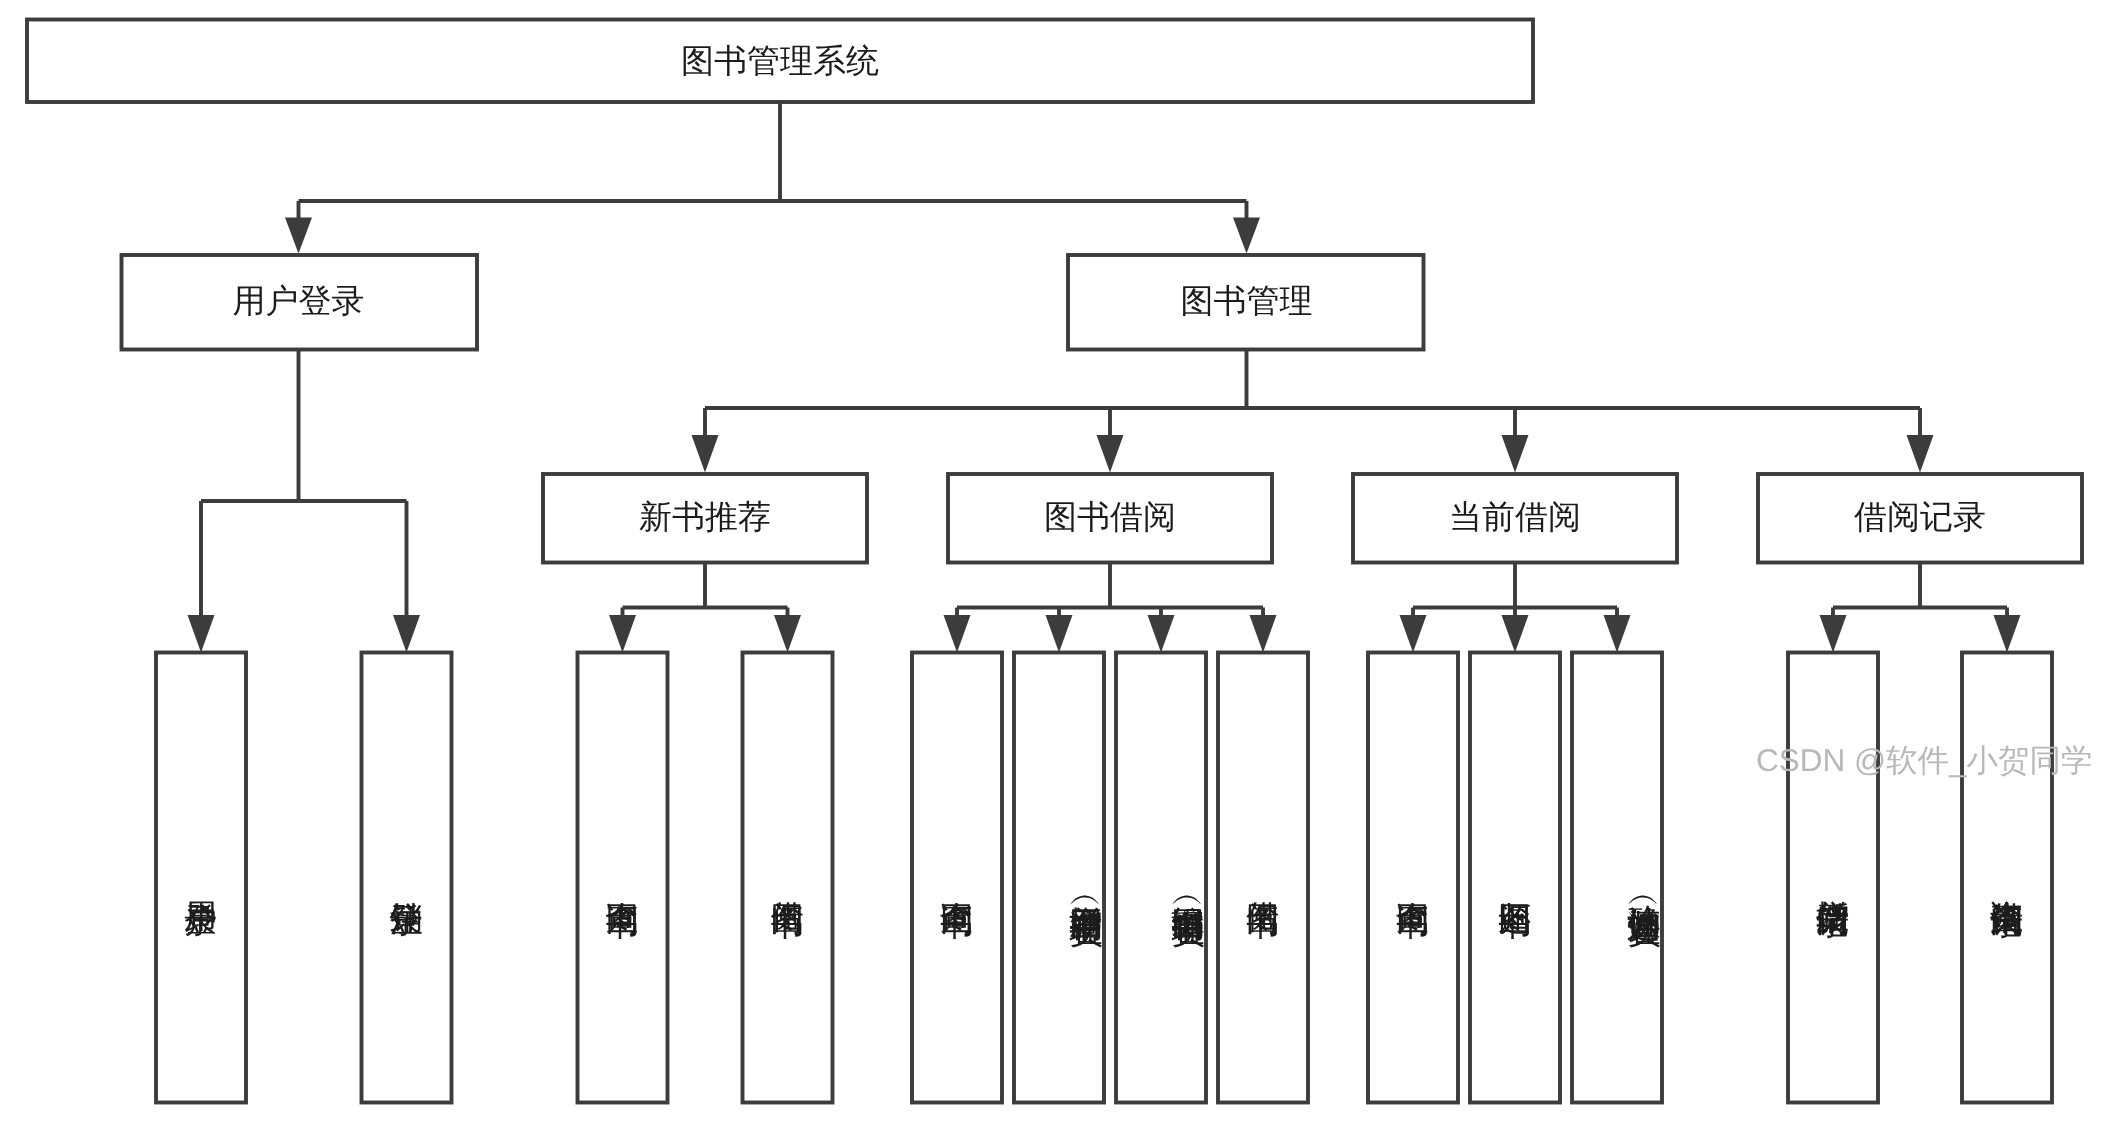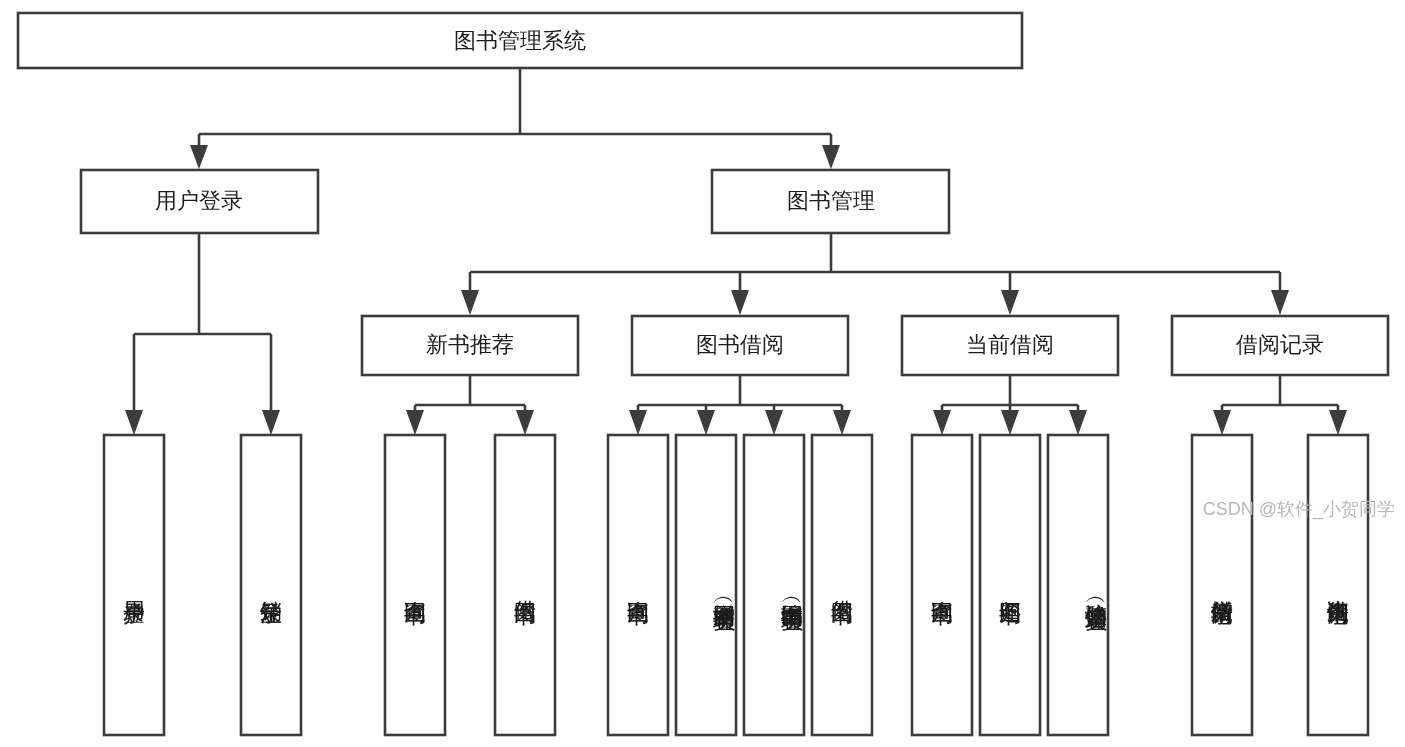--- a/index.html
+++ b/index.html
@@ -71,21 +71,21 @@
     color: #1c1c1c;
     letter-spacing: 1px;
     white-space: nowrap;
     pointer-events: none;
   }
   .watermark {
     position: absolute;
     right: 10px;
     bottom: 4px;
     font-family: "Liberation Sans", "DejaVu Sans", sans-serif;
-    font-size: 18px;
+    font-size: 21px;
     color: #b8b8b8;
     white-space: nowrap;
   }
 </style>
 </head>
 <body>
 
 <div id="diagram-root">
 
   <svg class="diagram-canvas" viewBox="0 0 1405 747">

